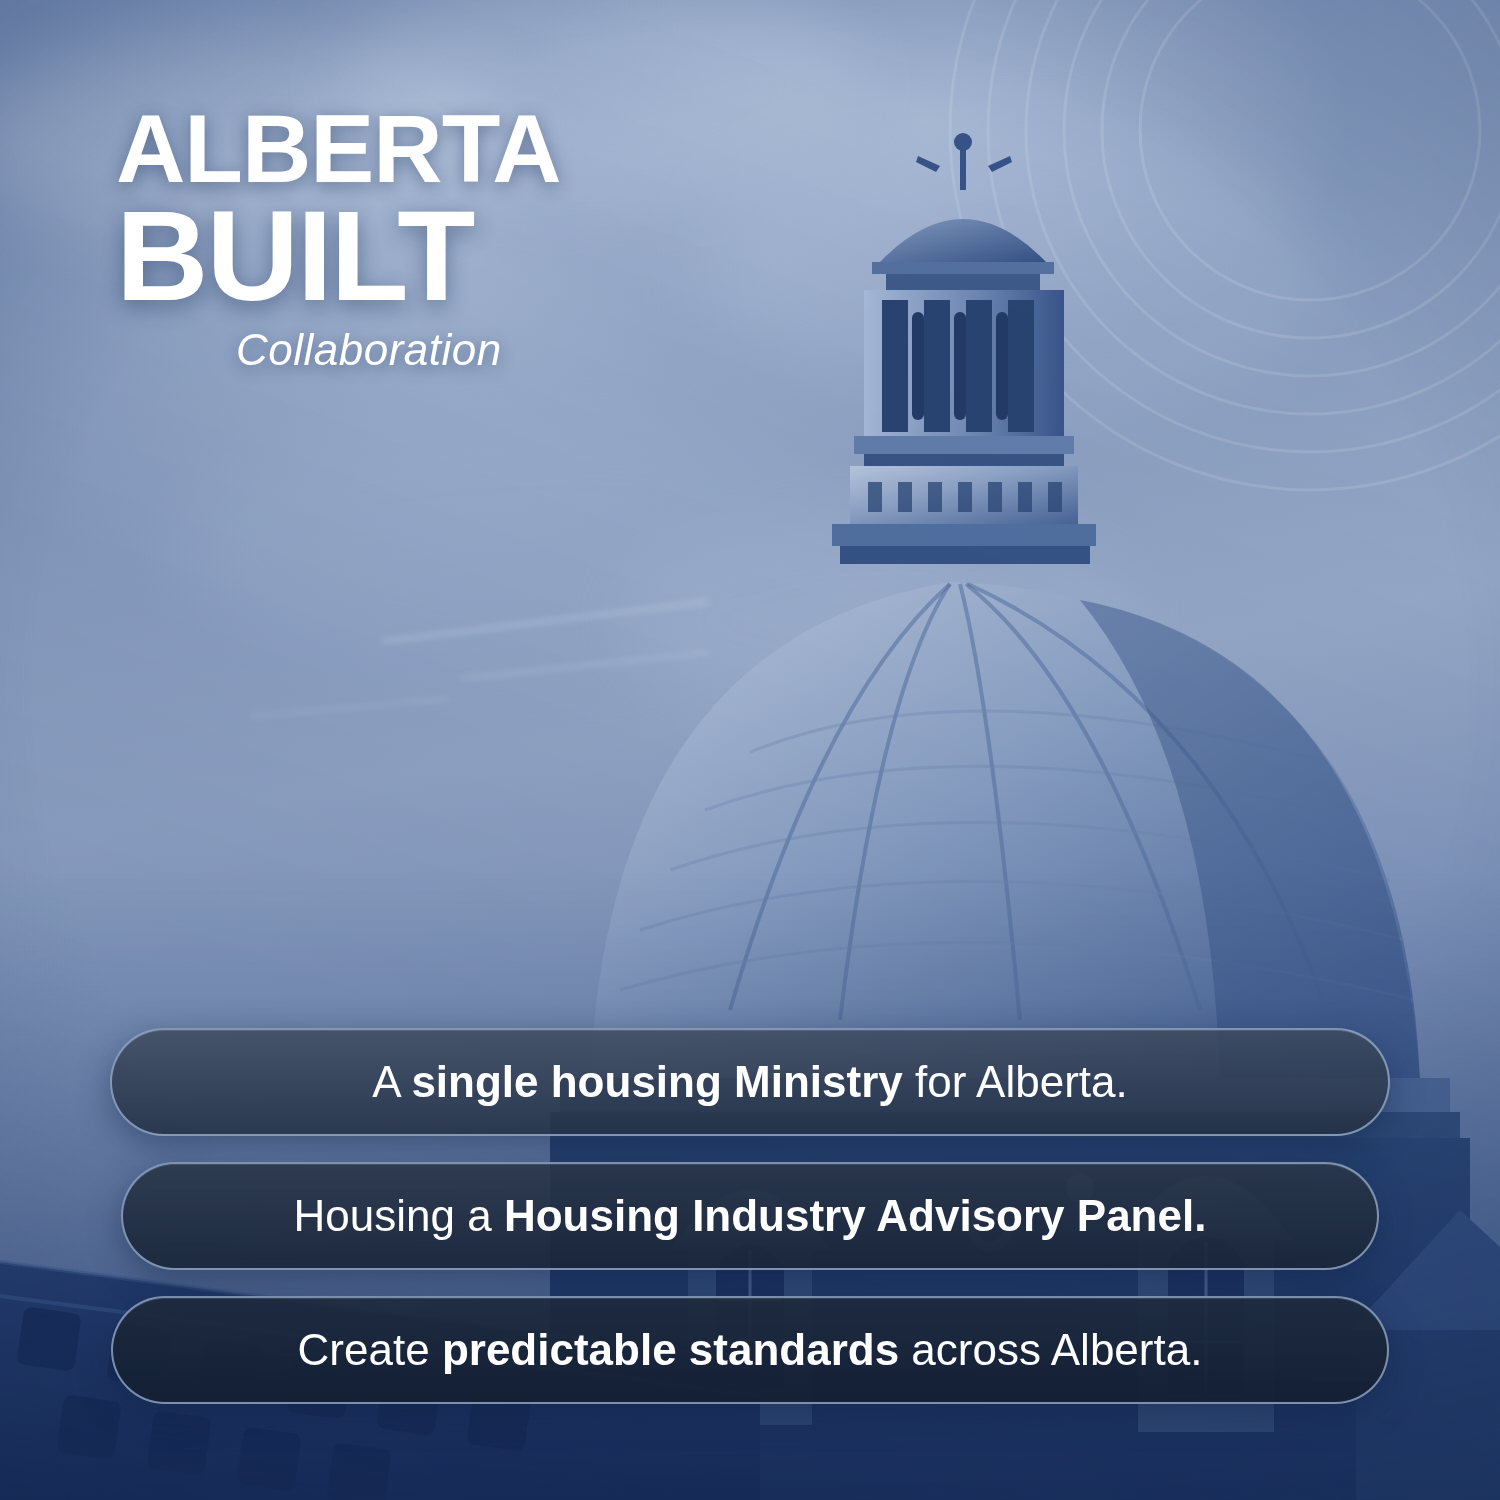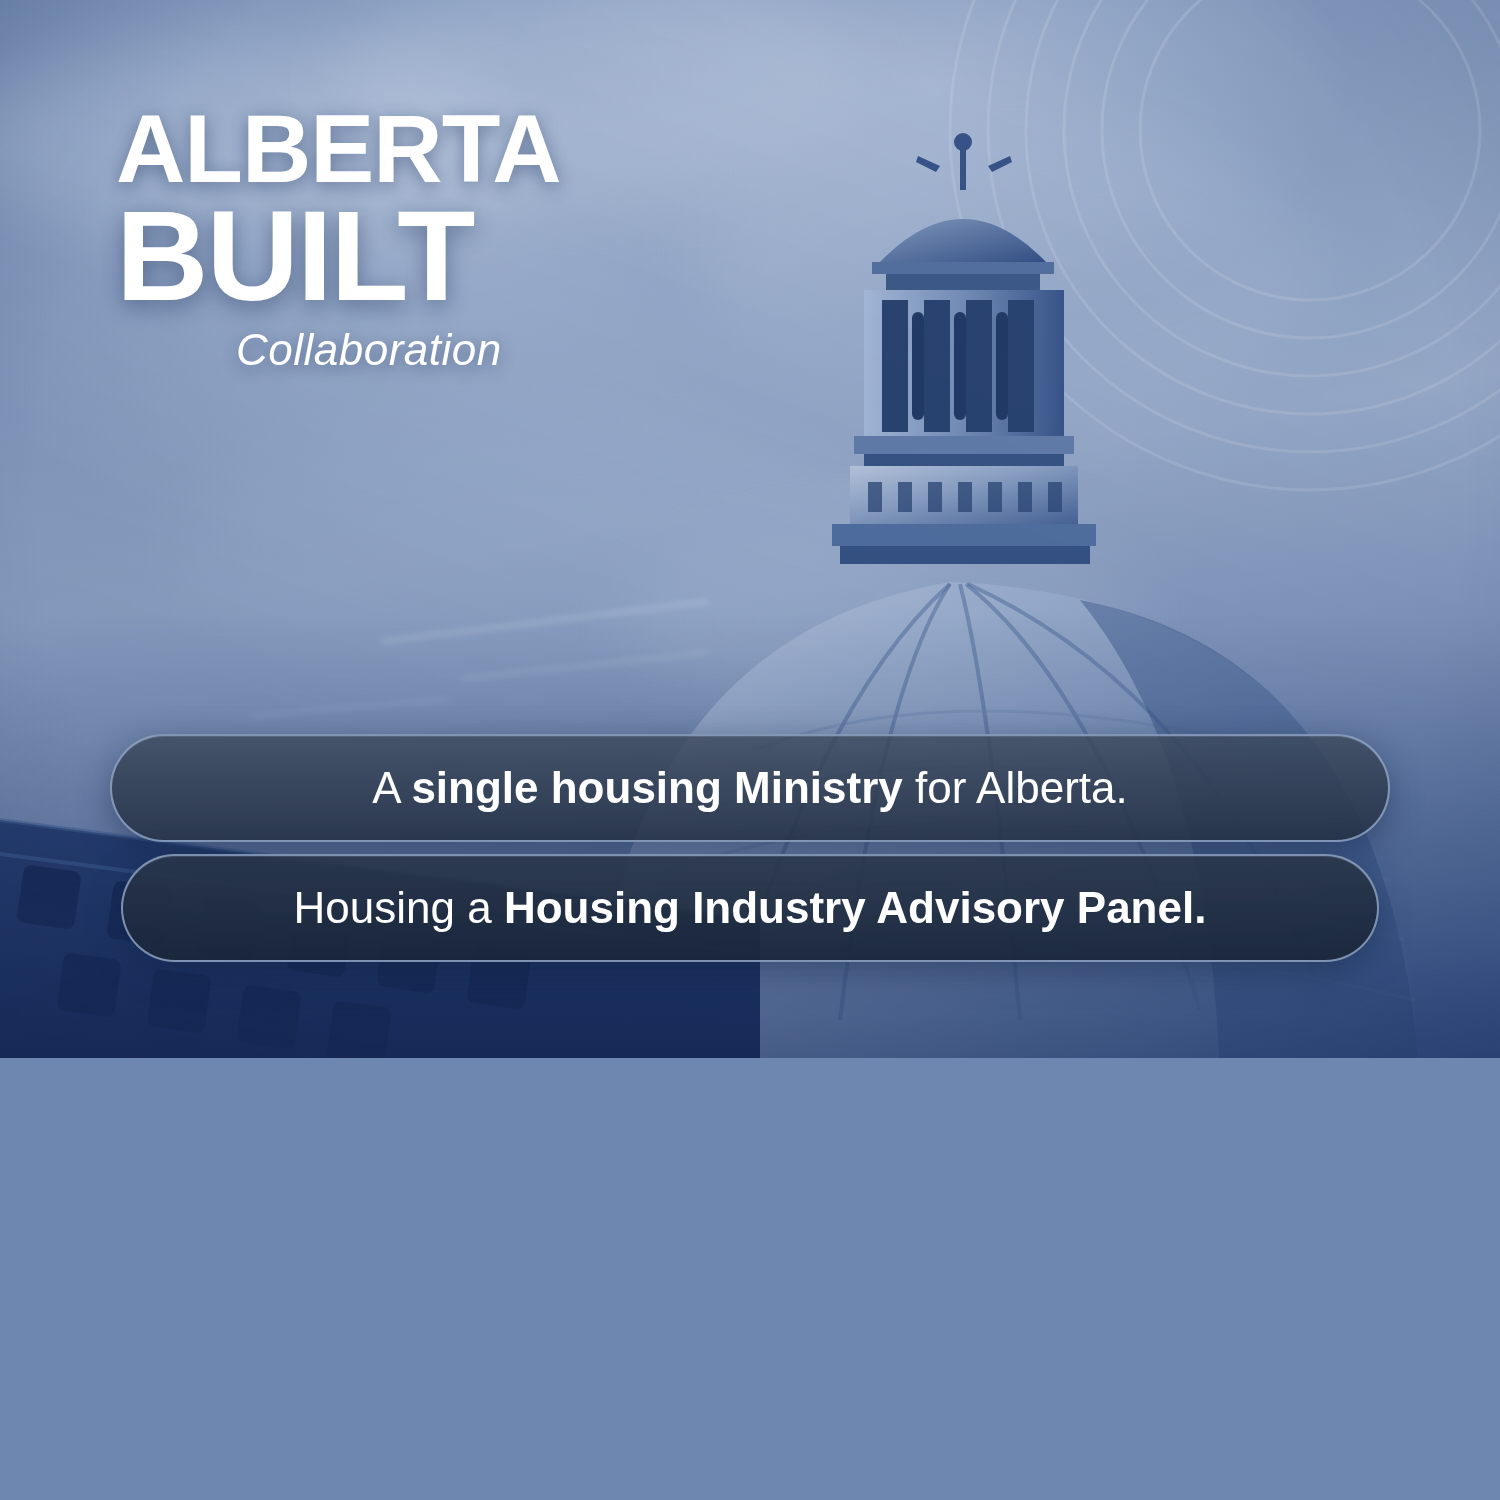--- a/index.html
+++ b/index.html
@@ -4,21 +4,21 @@
 <style>
   * { margin:0; padding:0; box-sizing:border-box; }
   html, body {
     width:1500px; height:1500px;
     overflow:hidden;
     font-family:"Liberation Sans", sans-serif;
     background:#6d87b0;
   }
   #poster {
     position:relative;
-    width:1500px; height:1058px;
+    width:1500px; height:1500px;
     overflow:hidden;
     background:linear-gradient(170deg,#7f96bb 0%, #8fa4c4 22%, #a7b8d2 48%, #8ba0c3 68%, #6a84ae 86%, #4b68a0 100%);
   }
 
   
   .sky-haze {
     position:absolute; inset:0;
     background:
       radial-gradient(ellipse 900px 620px at 30% 18%, rgba(210,222,238,0.55) 0%, rgba(210,222,238,0.0) 62%),
       radial-gradient(ellipse 700px 420px at 62% 8%, rgba(236,243,252,0.45) 0%, rgba(236,243,252,0) 60%),
@@ -81,21 +81,21 @@
   .t-collab {
     margin-top:12px; margin-left:120px;
     font-size:44px; font-style:italic; font-weight:400;
     color:#ffffff; letter-spacing:0.5px;
     text-shadow:0 4px 16px rgba(22,44,86,0.45);
   }
 
   
   .pills {
     position:absolute; left:0; right:0; bottom:96px;
-    display:flex; flex-direction:column; align-items:center; gap:12px;
+    display:flex; flex-direction:column; align-items:center; gap:26px;
   }
   .pill {
     position:relative;
     min-height:108px;
     display:flex; align-items:center; justify-content:center;
     padding:16px 52px;
     border-radius:58px;
     background:linear-gradient(180deg, rgba(52,64,84,0.88), rgba(30,42,62,0.92));
     border:2px solid rgba(156,180,214,0.75);
     box-shadow:0 10px 34px rgba(18,36,72,0.45), inset 0 1px 0 rgba(255,255,255,0.10);
@@ -299,15 +299,18 @@
   <div class="pills">
 
     <div class="pill p1">
       <span><span class="lite">A </span><b>single housing Ministry</b><span class="lite"> for Alberta.</span></span>
     </div>
 
     <div class="pill p2">
       <span><span class="lite">Housing a </span><b>Housing Industry Advisory Panel.</b></span>
     </div>
 
+    <div class="pill p3">
+      <span><span class="lite">Create </span><b>predictable standards</b><span class="lite"> across Alberta.</span></span>
+    </div>
 
   </div>
 </div>
 
 </body></html>

